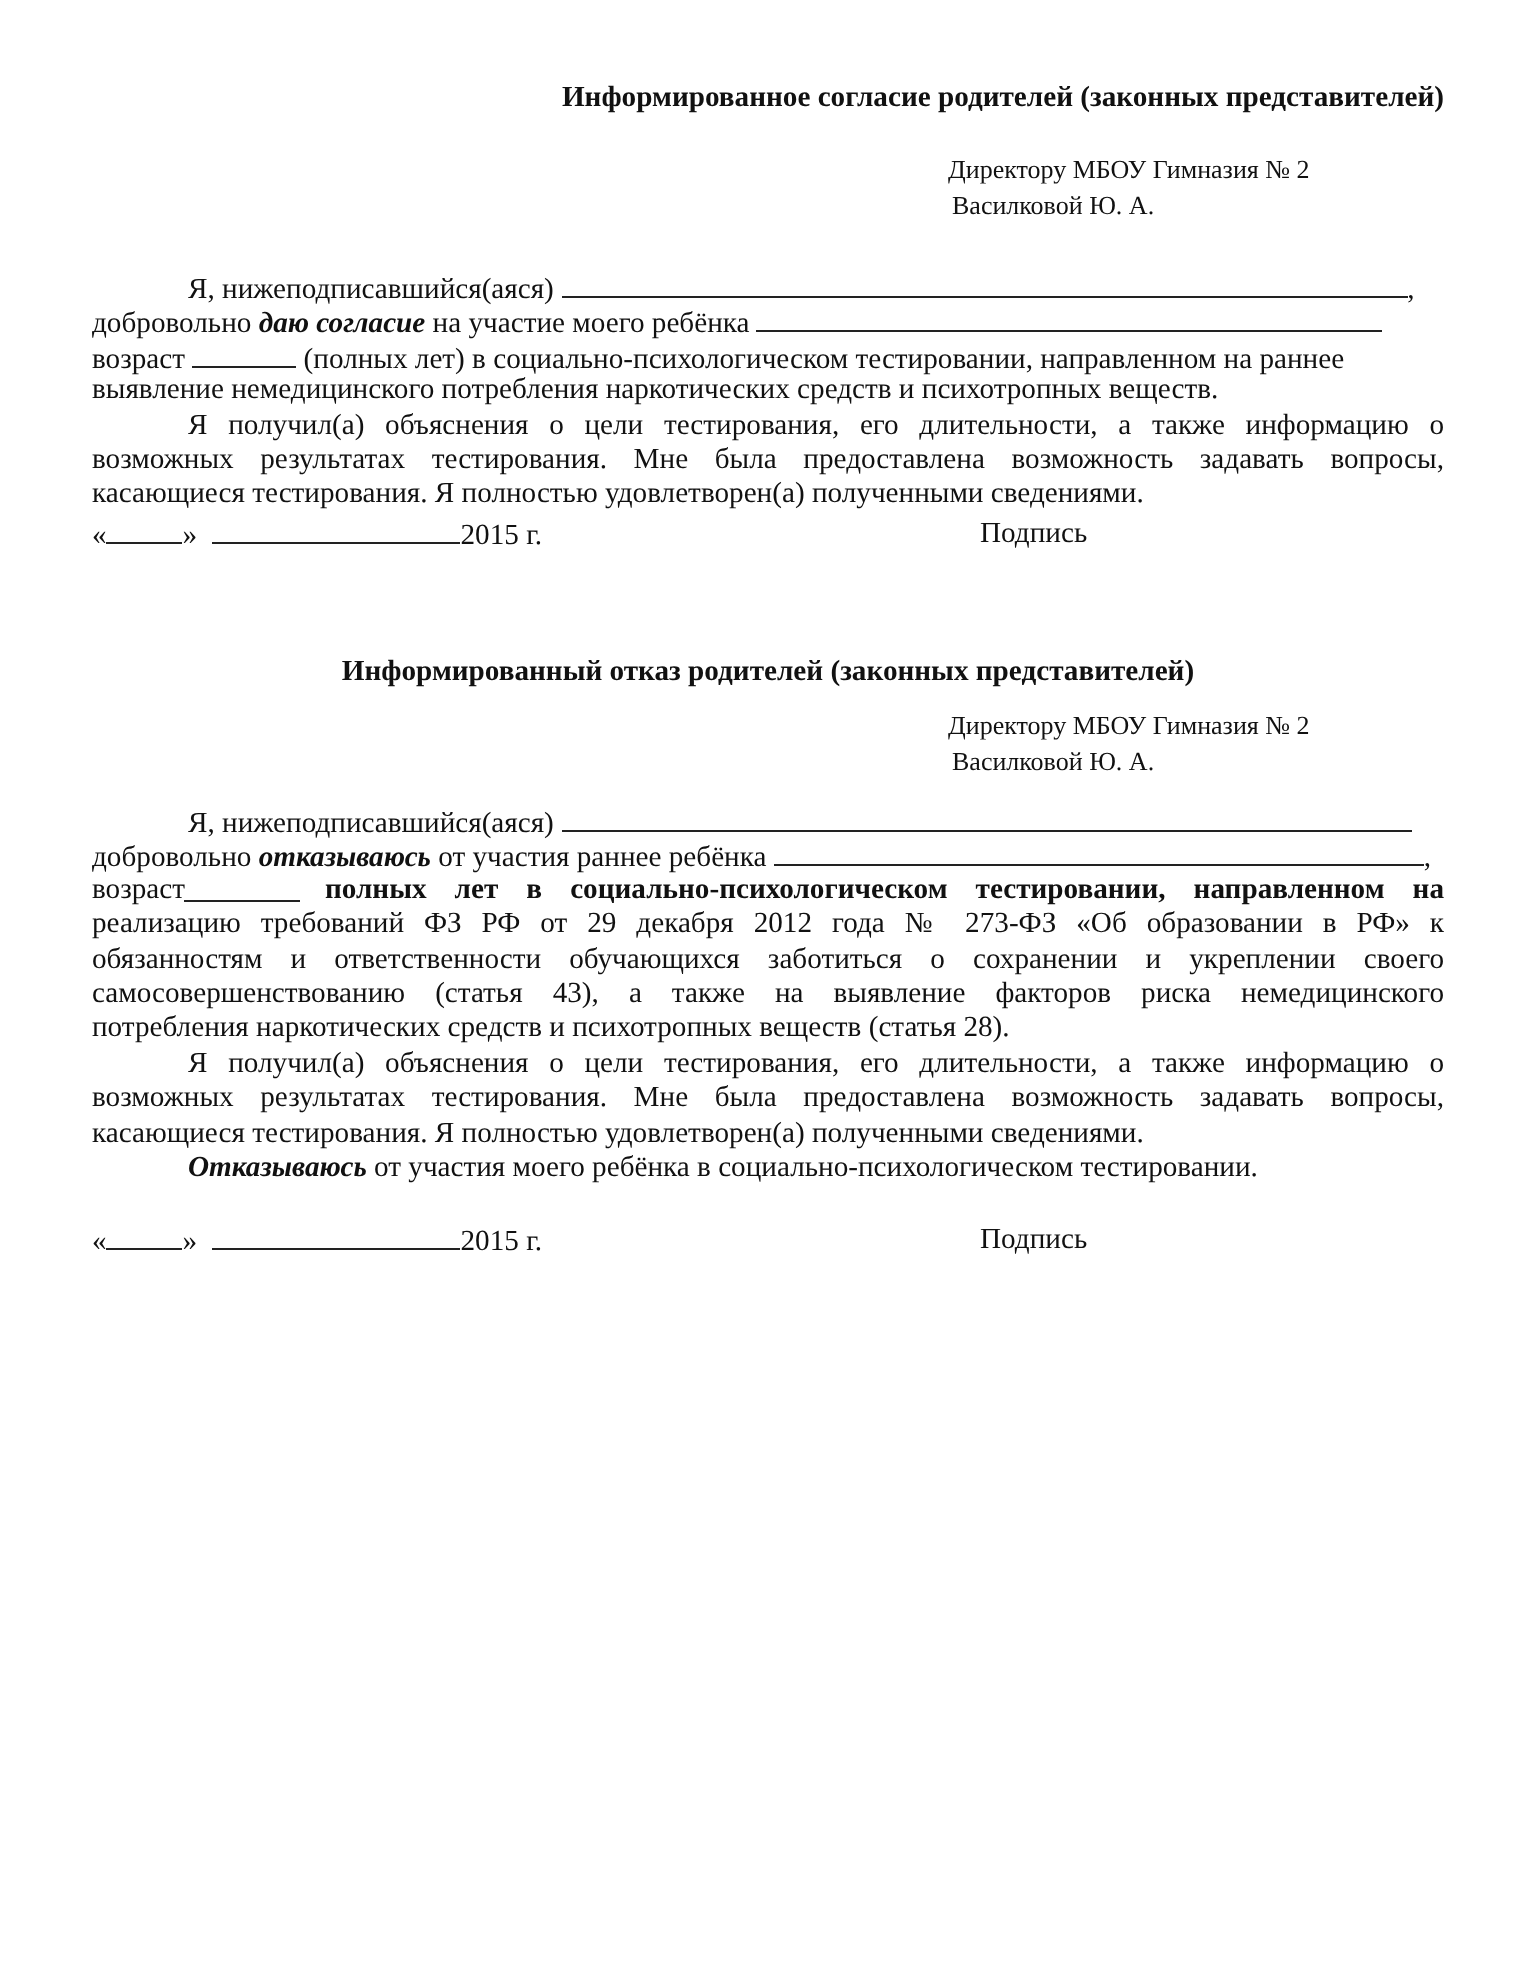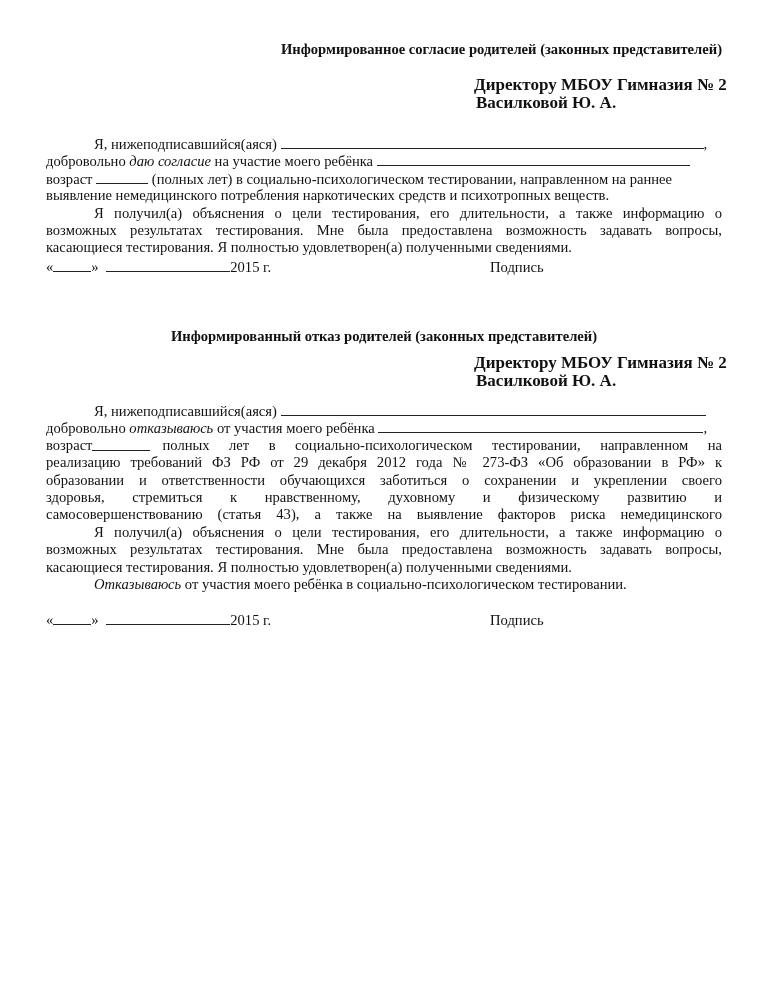--- a/index.html
+++ b/index.html
@@ -29,43 +29,42 @@
       text-align: center;
       font-weight: bold;
       font-size: 14.6px;
       line-height: 17px;
     }
     .addressee {
       position: absolute;
       left: 428px;
       width: 260px;
       line-height: 17.5px;
-      font-size: 17px;
-      font-weight: bold;
+      font-size: 13px;
     }
     .addressee div { white-space: nowrap; }
     .addressee .l2 { padding-left: 2px; }
     .body-block {
       position: absolute;
       left: 0;
       width: 676px;
       line-height: 17.4px;
       font-size: 14.6px;
     }
     .line {
       white-space: nowrap;
       height: 17.4px;
     }
     .justify {
       text-align: justify;
       text-align-last: justify;
       white-space: normal;
     }
     .indent { padding-left: 48px; }
-    .bi { font-weight: normal; font-style: italic; }
+    .bi { font-weight: bold; font-style: italic; }
     .blank {
       display: inline-block;
       border-bottom: 1px solid #222;
       height: 13px;
       vertical-align: baseline;
     }
     .sig-row {
       position: absolute;
       left: 0;
       width: 676px;
@@ -122,32 +121,32 @@
     <div>Директору МБОУ Гимназия № 2</div>
     <div class="l2">Василковой Ю. А.</div>
   </div>
 
   <div class="body-block" style="top:402px;">
     <div class="line indent">
       <span>Я,  нижеподписавшийся(аяся)</span>
       <span class="blank" style="width:425px;"></span>
     </div>
     <div class="line">
-      <span>добровольно </span><span class="bi">отказываюсь</span><span> от участия моего ребёнка</span>
+      <span>добровольно </span><span class="bi">отказываюсь</span><span> от участия раннее ребёнка</span>
       <span class="blank" style="width:325px;"></span><span>,</span>
     </div>
     <div class="line" style="display:flex;justify-content:space-between;">
       <span>возраст</span>
       <span class="blank" style="width:58px;height:13px;"></span>
-      <span style="flex:1;margin-left:12px;text-align:justify;text-align-last:justify;">полных лет в социально-психологическом тестировании, направленном на</span>
+      <span style="flex:1;margin-left:12px;text-align:justify;text-align-last:justify;font-weight:bold;">полных лет в социально-психологическом тестировании, направленном на</span>
     </div>
     <div class="line justify">реализацию требований ФЗ РФ от 29 декабря 2012 года № 273-ФЗ «Об образовании в РФ» к</div>
-    <div class="line justify">образовании и ответственности обучающихся заботиться о сохранении и укреплении своего</div>
-    <div class="line justify">здоровья, стремиться к нравственному, духовному и физическому развитию и</div>
+    <div class="line justify">обязанностям и ответственности обучающихся заботиться о сохранении и укреплении своего</div>
     <div class="line justify">самосовершенствованию (статья 43), а также на выявление факторов риска немедицинского</div>
+    <div class="line">потребления наркотических средств и психотропных веществ (статья 28).</div>
     <div class="line justify indent">Я получил(а) объяснения о цели тестирования, его длительности, а также информацию о</div>
     <div class="line justify">возможных результатах тестирования. Мне была предоставлена возможность задавать вопросы,</div>
     <div class="line">касающиеся тестирования. Я полностью удовлетворен(а) полученными сведениями.</div>
     <div class="line indent">
       <span class="bi">Отказываюсь</span><span> от участия моего ребёнка в социально-психологическом тестировании.</span>
     </div>
   </div>
 
   <div class="sig-row" style="top:611px;">
     <span class="date">

